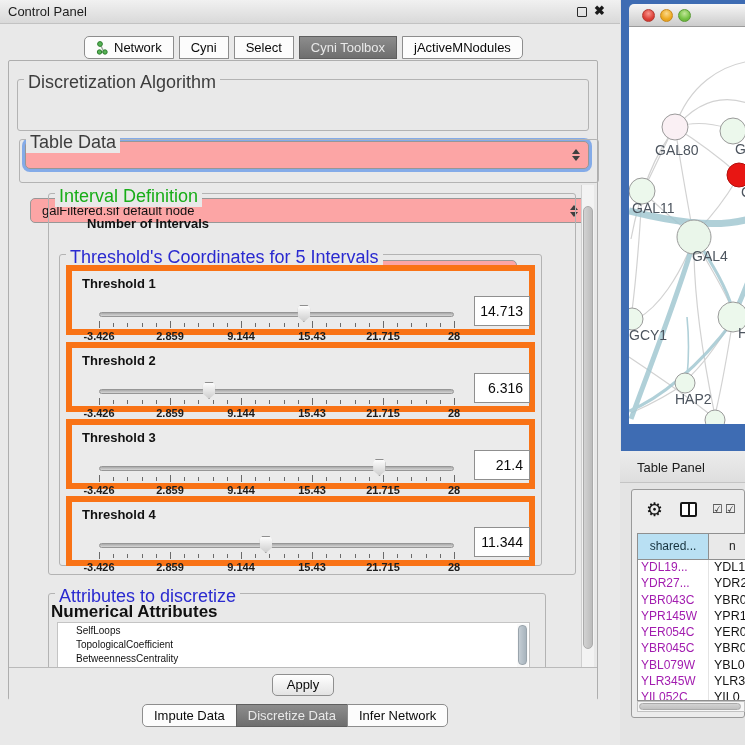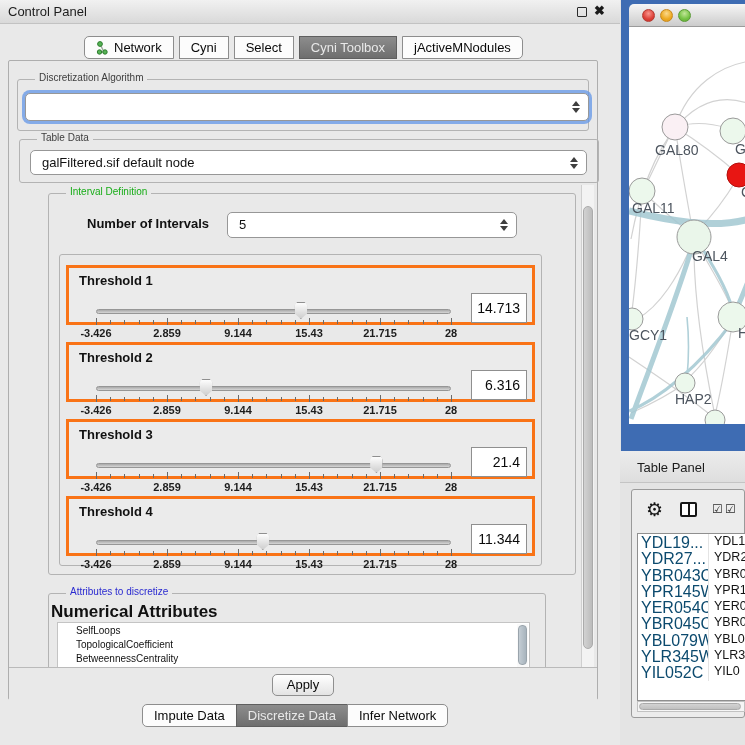--- a/index.html
+++ b/index.html
@@ -21,27 +21,27 @@
   .tab.last { border-radius:0 5px 5px 0; }
   .tab.sel { background:linear-gradient(#8d8d8d,#6e6e6e); color:#e9e9e9; border-color:#5f5f5f; }
   #top-tabs { left:84px; top:36px;gap:6px; }
   #bottom-tabs { left:142px; top:704px; }
 
   
   #cp-frame { position:absolute; left:8px; top:60px; width:590px; height:640px;
     border:1px solid #aeaeae; border-radius:2px; background:#e9e9e9; }
 
   .groupbox { position:absolute; border:1px solid #b3b3b3; border-radius:3px; }
-  .grouplabel { position:absolute; top:-8px; left:17px; background:#e9e9e9; padding:0 4px; font-size:10px; white-space:nowrap; }
+  .grouplabel { position:absolute; top:-8px; left:6px; background:#e9e9e9; padding:0 4px; font-size:18px; white-space:nowrap; }
   .lab-gray { color:#3d3d3d; }
   .lab-green { color:#18ad18; }
   .lab-blue { color:#2a2ad0; }
 
   
-  .combo { position:absolute; background:#ffffff; border:1px solid #979797; border-radius:5px; }
+  .combo { position:absolute; background:#fca5a5; border:1px solid #979797; border-radius:5px;margin-top:48px; }
   .combo-text { position:absolute; left:11px; top:4px; font-size:13px; color:#111; white-space:nowrap; }
   .spinner { position:absolute; right:8px; top:50%; transform:translateY(-50%); display:flex; flex-direction:column; gap:2px; }
   .spinner i { width:0; height:0; border-left:4px solid transparent; border-right:4px solid transparent; }
   .spinner .up { border-bottom:5px solid #3f3f3f; }
   .spinner .dn { border-top:5px solid #3f3f3f; }
 
   
   #algo-combo { left:16px; top:32px; width:564px; height:28px;
     box-shadow:0 0 0 3px rgba(98,150,231,.75); }
 
@@ -53,21 +53,21 @@
   #algo-opt0 { top:21px; font-weight:bold; }
   #algo-opt1 { top:39px; }
 
   
   #cp-viewport { position:absolute; left:6px; top:124px; width:564px; height:482px; overflow:hidden; }
   #cp-vscroll { position:absolute; left:572px; top:124px; width:13px; height:482px; background:#f3f3f3; border-left:1px solid #cfcfcf; }
   #cp-vscroll .vthumb { position:absolute; left:1px; top:21px; width:10px; height:443px; border-radius:5px;
     background:linear-gradient(90deg,#d2d2d2,#bcbcbc); border:1px solid #ababab; }
 
   
-  .thr-panel { position:absolute; left:6px; width:469px; height:60px; border:3px solid #f97316; background:#ebebeb; }
+  .thr-panel { position:absolute; left:6px; width:469px; height:70px; border:6px solid #f97316; background:#ebebeb; }
   .thr-label { position:absolute; left:10px; top:5px; font-size:13px; font-weight:bold; color:#111; }
   .track-zone { position:absolute; left:27px; top:36px; width:355px; height:32px; }
   .track { position:absolute; left:0; top:5px; width:100%; height:5px; border-radius:3px;
     background:linear-gradient(#a9a9a9,#d6d6d6); border:1px solid #969696; }
   .hslider-thumb { position:absolute; top:-2px; width:15px; height:17px; transform:translateX(-50%);
     background:linear-gradient(#fdfdfd,#cfcfcf); border:1px solid #8f8f8f;
     clip-path:polygon(50% 100%, 8% 68%, 8% 22%, 25% 0, 75% 0, 92% 22%, 92% 68%);
     border-radius:3px; }
   .ticks { position:absolute; left:0; top:14px; width:100%; height:9px; }
   .tick { position:absolute; top:2px; width:1px; height:4px; background:#6a6a6a; }
@@ -113,21 +113,21 @@
   #split-icon i { position:absolute; left:50%; top:0; width:2px; height:100%; background:#161616; transform:translateX(-50%); }
   .check-icon { position:absolute; top:12px; font-size:12px; color:#2c2c2c; }
   #check1 { left:80px; } #check2 { left:93px; }
 
   #grid { position:absolute; left:5px; top:43px; width:109px; height:168px; background:#fff; border:1px solid #8f8f8f; border-right:none; overflow:hidden; }
   .ghead { display:flex; height:26px; border-bottom:1px solid #8f8f8f; }
   .ghead .hc1 { width:71px; background:#b9e0f3; border-right:1px solid #8f8f8f; font-size:12px; color:#16323e;
     text-align:center; line-height:25px; overflow:hidden; white-space:nowrap; }
   .ghead .hc2 { flex:1; background:#e9e9e9; font-size:12px; color:#222; line-height:25px; padding-left:20px; overflow:hidden; }
   .trow { display:flex; height:16.3px; }
-  .trow .c1 { width:71px; padding-left:3px; border-right:1px solid #e4e4e4; font-size:16px; color:#0c4a6e; white-space:nowrap; overflow:hidden; }
+  .trow .c1 { width:71px; padding-left:3px; border-right:1px solid #e4e4e4; font-size:12px; color:#a21caf; white-space:nowrap; overflow:hidden; }
   .trow .c2 { flex:1; padding-left:5px; font-size:12.5px; color:#141414; white-space:nowrap; overflow:hidden; }
   #hscroll { position:absolute; left:5px; top:211px; width:108px; height:11px; background:#f6f6f6; border:1px solid #c2c2c2; }
   #hscroll .hthumb { position:absolute; left:1px; top:1px; width:102px; height:7px; border-radius:4px;
     background:linear-gradient(#d3d3d3,#c0c0c0); border:1px solid #aaa; }
 
   .netlabel { font-size:14px; fill:#4c545e; }
 </style>
 </head>
 <body>
 
@@ -195,20 +195,21 @@
         <span style="position:absolute; left:38px; top:22px; font-size:13px; font-weight:bold; color:#111;">Number of Intervals</span>
         <div class="combo" style="left:178px; top:18px; width:290px; height:26px;">
           <span class="combo-text">5</span>
           <span class="spinner">
               <i class="up"></i>
               <i class="dn"></i>
             </span>
         </div>
 
         <div class="groupbox" style="left:10px; top:60px; width:483px; height:312px;">
+          <span class="grouplabel lab-blue">Threshold's Coordinates for 5 Intervals</span>
 
           <div class="thr-panel" style="top:10px;">
             <span class="thr-label">Threshold 1</span>
             <div class="track-zone">
               <div class="track"></div>
               <div class="hslider-thumb" style="left: 57.7197%;"></div>
               <div class="ticks">
                   <i class="tick major" style="left: 0%;"></i>
                   <i class="tick" style="left: 4%;"></i>
                   <i class="tick" style="left: 8%;"></i>
@@ -487,20 +488,24 @@
 
 <div id="table-frame">
   <span id="gear-icon">⚙</span>
   <div id="split-icon">
       <i></i>
     </div>
   <span id="check1" class="check-icon">☑</span>
   <span id="check2" class="check-icon">☑</span>
 
   <div id="grid">
+    <div class="ghead">
+      <div class="hc1">shared...</div>
+      <div class="hc2">n</div>
+    </div>
     <div id="grid-rows">
         <div class="trow">
           <div class="c1">YDL19...</div>
           <div class="c2">YDL1</div>
         </div>
         <div class="trow">
           <div class="c1">YDR27...</div>
           <div class="c2">YDR2</div>
         </div>
         <div class="trow">

